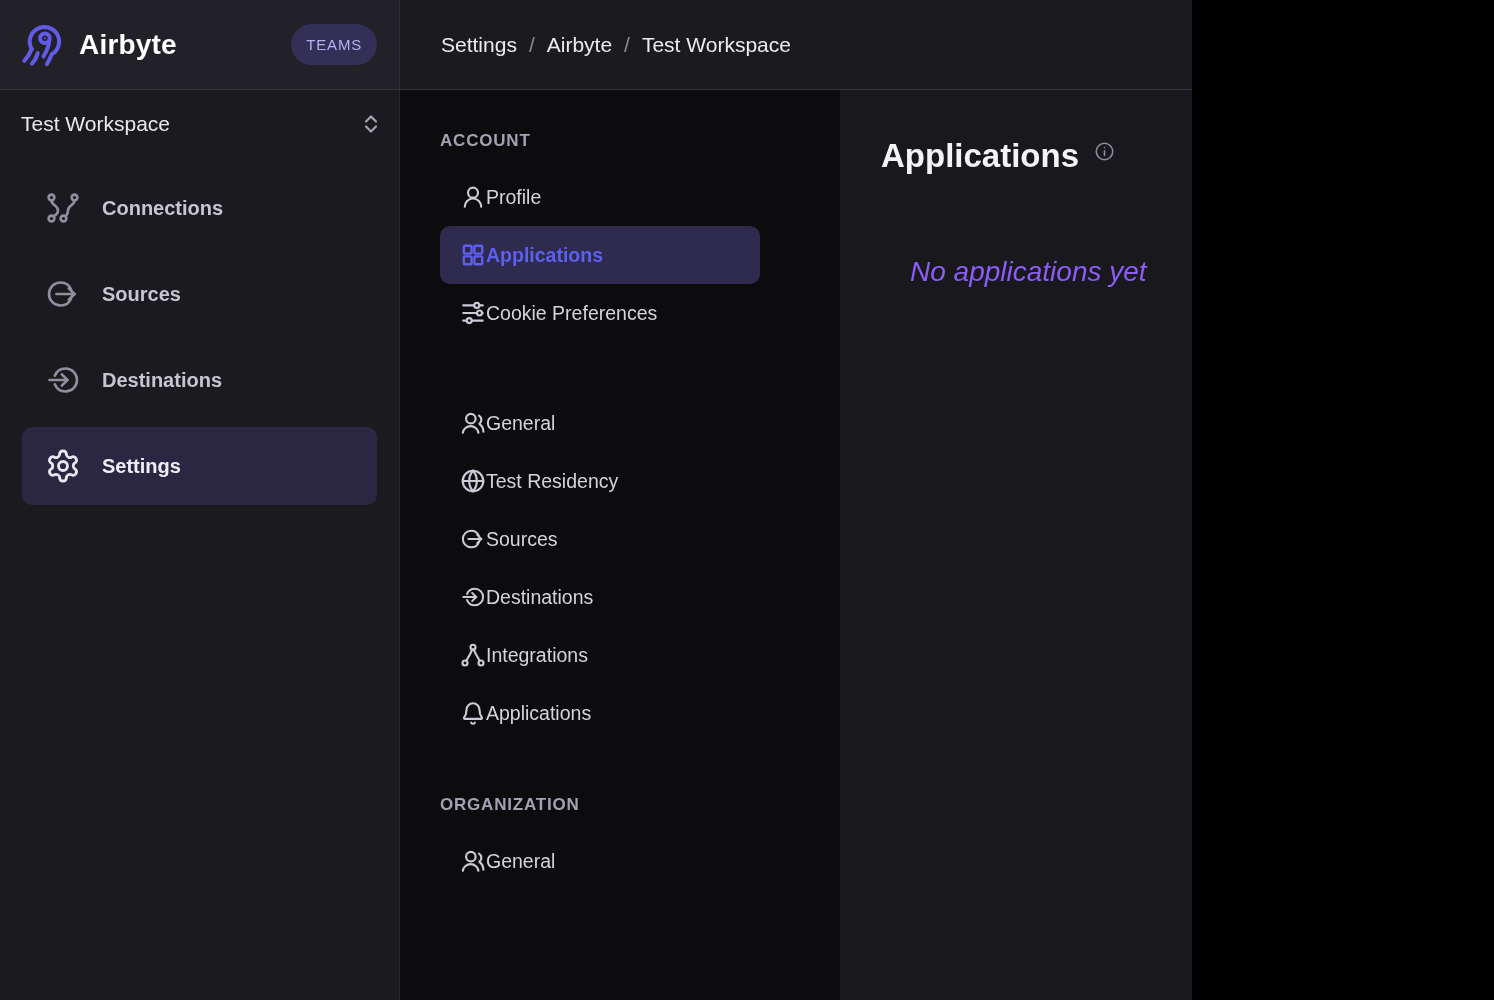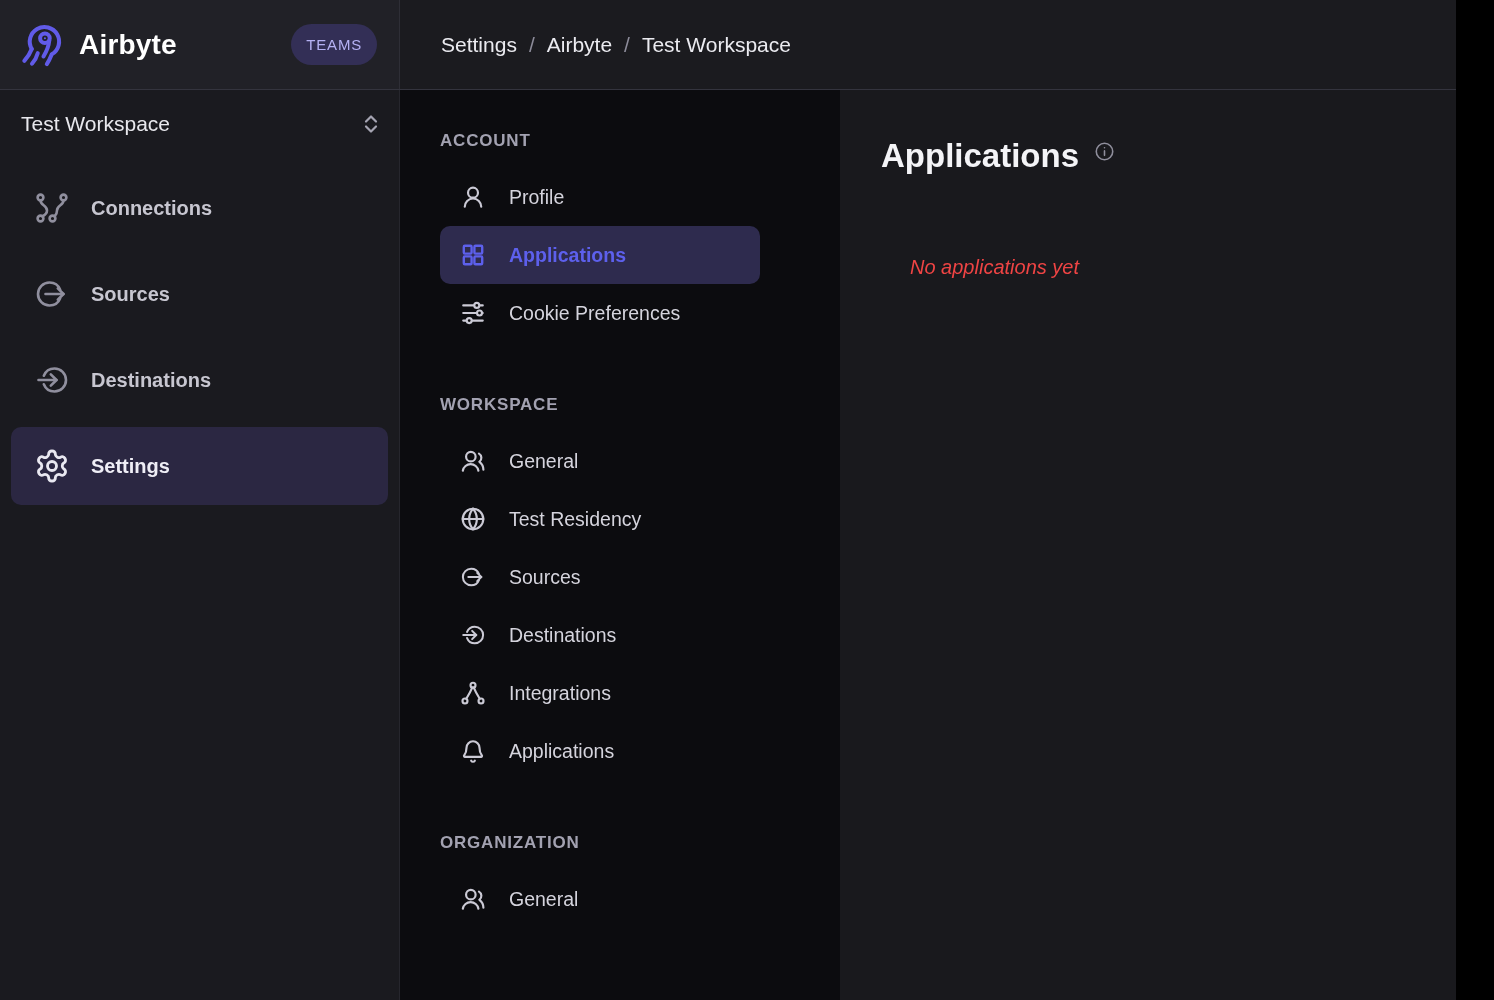--- a/index.html
+++ b/index.html
@@ -1,18 +1,18 @@
 <!DOCTYPE html>
 <html><head>
 <meta charset="utf-8">
 <style>
   * { margin:0; padding:0; box-sizing:border-box; }
   html,body { background:#000; }
   .app {
-    position:relative; width:1456px; height:1000px; overflow:hidden;
+    position:relative; width:1192px; height:1000px; overflow:hidden;
     font-family:"Liberation Sans", sans-serif;
     background:#0c0c0f;
   }
   
   .topbar { position:absolute; top:0; left:0; right:0; height:90px; display:flex; border-bottom:1px solid #34343e; }
   .topbar-left {
     width:400px; height:100%; background:#212127; border-right:1px solid #2e2e36;
     display:flex; align-items:center; justify-content:space-between; padding:0 22px 0 20px;
   }
   .brand { display:flex; align-items:center; gap:13px; }
@@ -29,56 +29,56 @@
   
   .sidebar {
     position:absolute; top:90px; left:0; bottom:0; width:400px;
     background:#1a1a1f; border-right:1px solid #26262d;
   }
   .ws-row {
     margin-top:6px; height:56px; display:flex; align-items:center; justify-content:space-between;
     padding:0 16px 0 21px; cursor:pointer;
   }
   .ws-name { color:#e8e8ed; font-size:21px; font-weight:500; }
-  .side-nav { margin-top:17px; display:flex; flex-direction:column; gap:8px; padding:0 11px; }
+  .side-nav { margin-top:17px; display:flex; flex-direction:column; gap:8px; padding:0 22px; }
   .side-item {
     height:78px; display:flex; align-items:center; gap:21px; padding-left:23px;
     border-radius:10px; cursor:pointer; color:#c7c6d0;
   }
   .side-item .s-icon { width:36px; height:36px; color:#908f9e; flex:0 0 auto; display:flex; }
   .side-item .s-label { font-size:20px; font-weight:600; }
   .side-item.selected { background:#2b2742; color:#efeef6; }
   .side-item.selected .s-icon { color:#e9e8f1; }
 
   
   .settings-nav {
     position:absolute; top:90px; left:400px; bottom:0; width:440px;
     background:#0c0c0f; padding:40px 44px 0 40px;
   }
   .sec-title {
     color:#a3a2b1; font-size:17px; font-weight:700; letter-spacing:0.8px;
     height:21px; line-height:21px; margin-bottom:17px;
   }
   .sec-gap { height:52px; }
   .nav-item {
-    width:320px; height:58px; display:flex; align-items:center; gap:23px;
+    width:320px; height:58px; display:flex; align-items:center; 
     padding-left:20px; border-radius:10px; cursor:pointer; color:#d5d4dd;
   }
   .nav-item .n-icon { width:26px; height:26px; color:#cbcad5; flex:0 0 auto; display:flex; }
   .nav-item .n-label { font-size:19.5px; font-weight:500; }
   .nav-item.selected { background:#2e2b4e; color:#5d60ec; }
   .nav-item.selected .n-icon { color:#5d60ec; }
   .nav-item.selected .n-label { font-weight:700; }
 
   
   .main { position:absolute; top:90px; left:840px; right:0; bottom:0; background:#19191d; padding:47px 40px 0 41px; }
   .main-title-row { display:flex; align-items:center; gap:15px; }
   .main-title { color:#f4f4f7; font-size:33px; font-weight:700; }
   .info-icon { width:21px; height:21px; color:#8f8e9c; margin-top:-10px; display:flex; cursor:pointer; }
-  .empty-state { margin-top:81px; padding-left:29px; color:#ef4444; font-size:20px; font-style:italic; }
+  .empty-state { margin-top:81px; padding-left:29px; color:#8b5cf6; font-size:28px; font-style:italic; }
 
   svg { display:block; width:100%; height:100%; }
 </style>
 </head>
 <body>
 
 <div class="app">
 
   <div class="topbar">
     <div class="topbar-left">
@@ -206,21 +206,20 @@
             <path d="M3 19 H21"></path>
           <circle cx="15.5" cy="5" r="2.3" fill="#0c0c0f"></circle>
           <circle cx="18" cy="12" r="2.3" fill="#0c0c0f"></circle>
           <circle cx="8.5" cy="19" r="2.3" fill="#0c0c0f"></circle>
         </svg>
       </span>
       <span class="n-label">Cookie Preferences</span>
     </div>
 
     <div class="sec-gap"></div>
-    <div class="sec-title">WORKSPACE</div>
 
     <div class="nav-item">
       <span class="n-icon">
         <svg viewBox="0 0 24 24" fill="none" stroke="currentColor" stroke-width="2" stroke-linecap="round" stroke-linejoin="round">
           <circle cx="10" cy="8" r="4.4"></circle>
             <path d="M17 21a7.3 7.3 0 0 0-14.4 0"></path>
           <path d="M21.6 20c0-3.1-1.8-5.9-3.7-7.3a4.5 4.5 0 0 0-.4-7.5"></path>
         </svg>
       </span>
       <span class="n-label">General</span>

